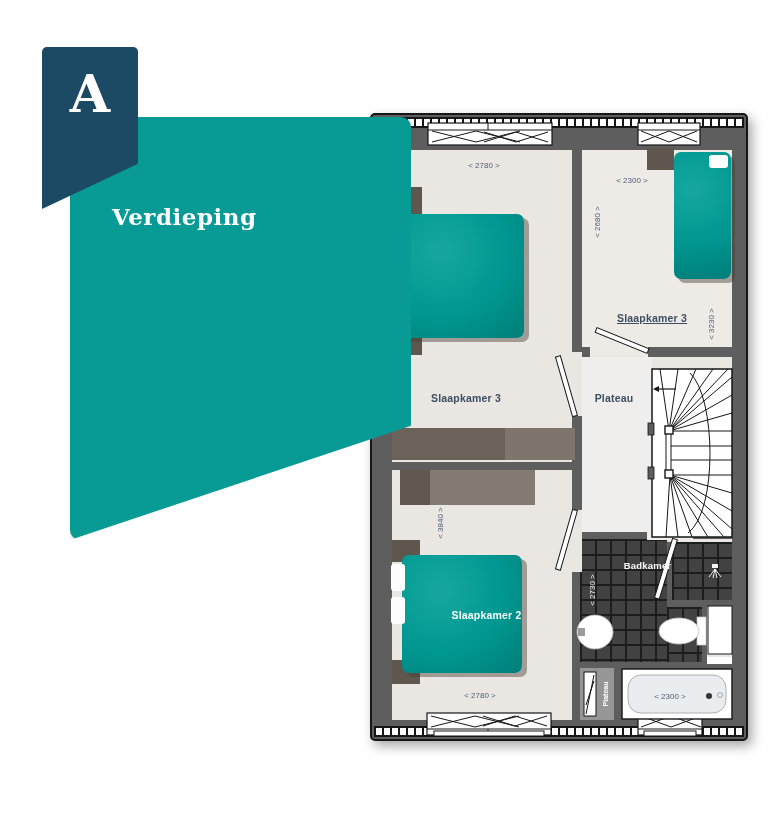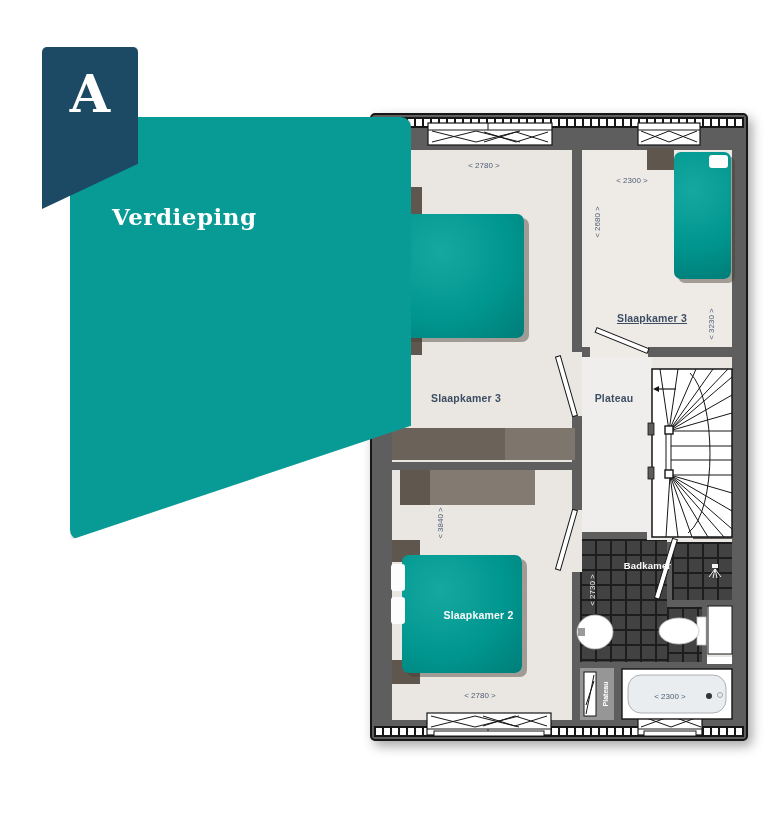--- a/index.html
+++ b/index.html
@@ -182,21 +182,21 @@
         <circle cx="337" cy="581" r="3" fill="#333"></circle>
         <circle cx="348" cy="580" r="2.5" fill="none" stroke="#8e9498" stroke-width="0.8"></circle>
       </g>
       <g stroke="#f2f2f2" stroke-width="1">
         <rect x="340" y="449" width="6" height="4" fill="#f2f2f2" stroke="none"></rect>
         <path d="M343 454 L337 462 M343 454 L341 463 M343 454 L345 463 M343 454 L349 462" fill="none"></path>
       </g>
     </svg>
 
     <div class="abs roomlabel" style="left:94px;top:283px;">Slaapkamer 3</div>
-    <div class="abs roomlabel light" style="left:88px;top:500px;text-align:center;">Slaapkamer 2</div>
+    <div class="abs roomlabel light" style="left:96px;top:500px;text-align:center;">Slaapkamer 2</div>
     <div class="abs roomlabel" style="left:280px;top:203px;text-decoration:underline;">Slaapkamer 3</div>
     <div class="abs roomlabel" style="left:242px;top:283px;">Plateau</div>
     <div class="abs roomlabel light" style="left:257px;top:450px;font-size:9.5px;">Badkamer</div>
     <div class="abs plateau-label" style="left:233px;top:579px;">Plateau</div>
 
     <div class="abs dim" style="left:112px;top:50px;">&lt; 2780 &gt;</div>
     <div class="abs dim vert" style="left:32px;top:283px;">&lt; 4790 &gt;</div>
     <div class="abs dim" style="left:108px;top:580px;">&lt; 2780 &gt;</div>
     <div class="abs dim vert" style="left:68px;top:408px;">&lt; 3840 &gt;</div>
     <div class="abs dim" style="left:260px;top:65px;">&lt; 2300 &gt;</div>

